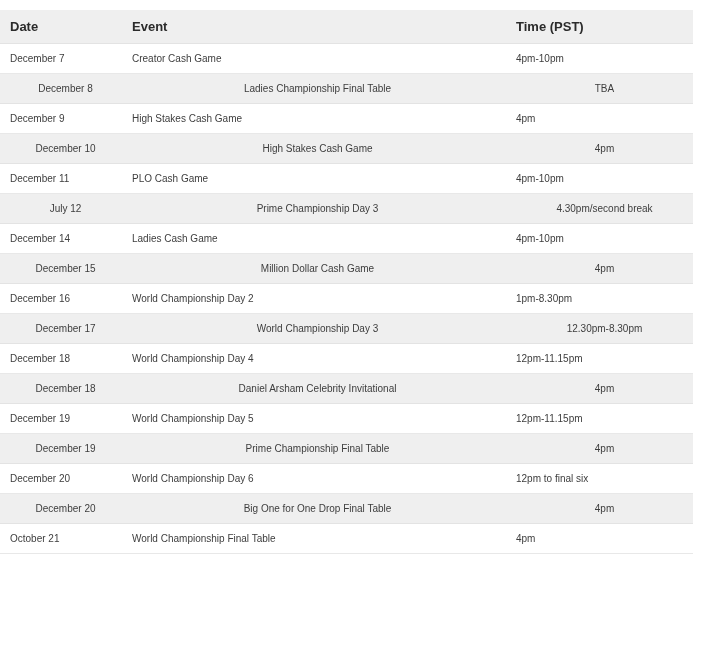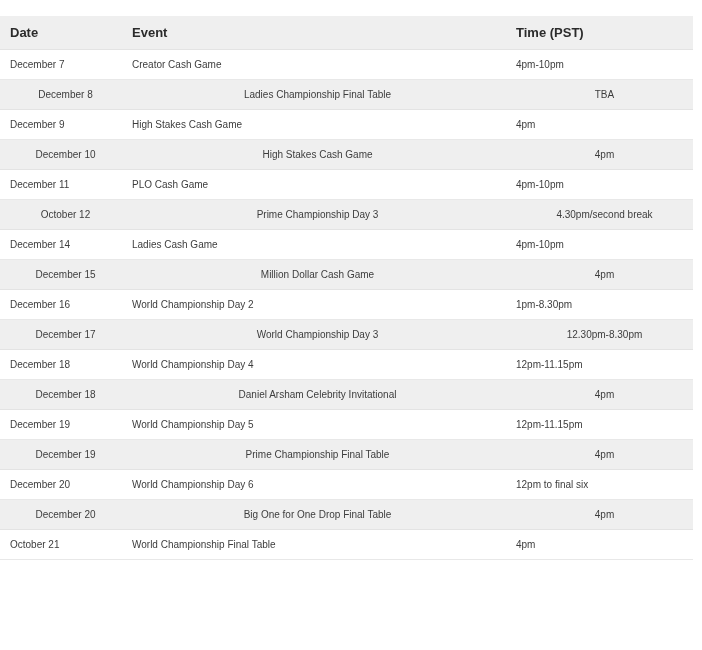--- a/index.html
+++ b/index.html
@@ -8,21 +8,21 @@
     background: #ffffff;
   }
   body {
     width: 702px;
     height: 650px;
     font-family: "Liberation Sans", sans-serif;
     overflow: hidden;
   }
   .schedule-wrap {
     width: 702px;
-    padding-top: 16px;
+    padding-top: 10px;
     box-sizing: border-box;
   }
   table.schedule {
     width: 693px;
     border-collapse: collapse;
     table-layout: fixed;
     font-size: 13px;
   }
   table.schedule col.c-date  { width: 121px; }
   table.schedule col.c-event { width: 382px; }
@@ -96,21 +96,21 @@
           <td class="col-date">December 10</td>
           <td class="col-event">High Stakes Cash Game</td>
           <td class="col-time">4pm</td>
         </tr>
         <tr class="odd">
           <td class="col-date">December 11</td>
           <td class="col-event">PLO Cash Game</td>
           <td class="col-time">4pm-10pm</td>
         </tr>
         <tr class="even">
-          <td class="col-date">October 12</td>
+          <td class="col-date">July 12</td>
           <td class="col-event">Prime Championship Day 3</td>
           <td class="col-time">4.30pm/second break</td>
         </tr>
         <tr class="odd">
           <td class="col-date">December 14</td>
           <td class="col-event">Ladies Cash Game</td>
           <td class="col-time">4pm-10pm</td>
         </tr>
         <tr class="even">
           <td class="col-date">December 15</td>

